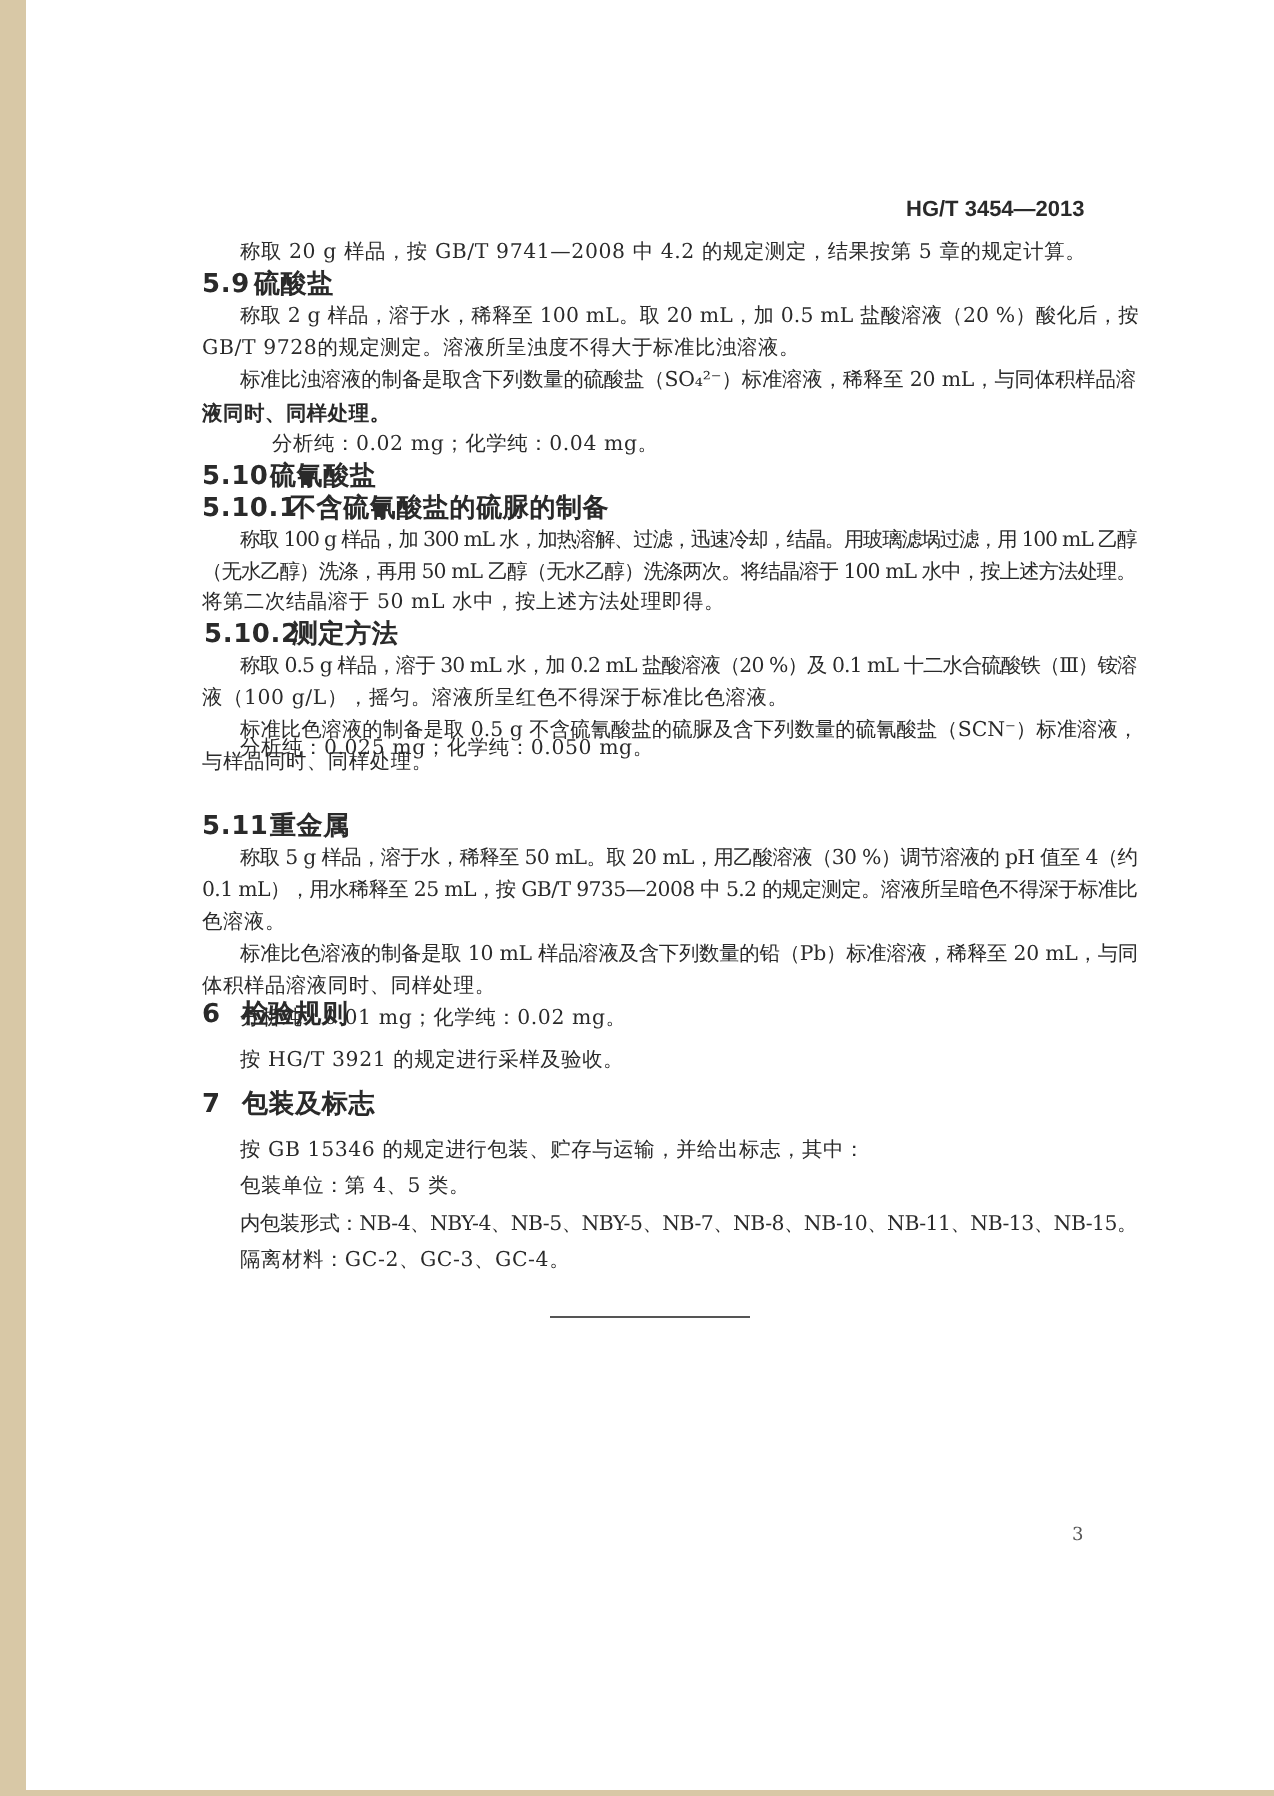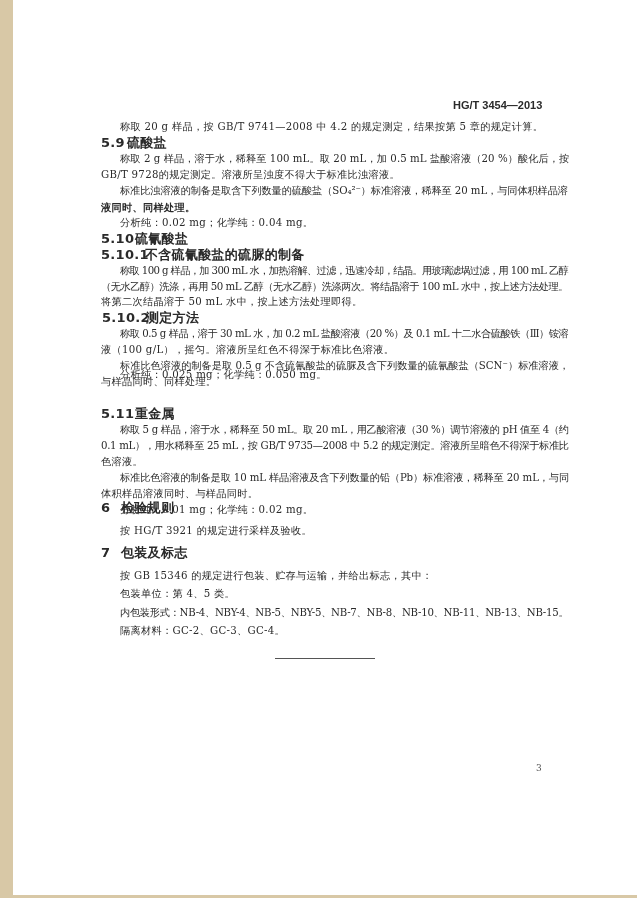--- a/index.html
+++ b/index.html
@@ -30,38 +30,38 @@
 <div class="page">
   <div class="line hdr" style="left:440px; top:98px;">HG/T 3454—2013</div>
 
   <div id="body-lines">
       <div class="line" style="top: 120px; left: 107px;">称取 20 g 样品，按 GB/T 9741—2008 中 4.2 的规定测定，结果按第 5 章的规定计算。</div>
       <div class="line b" style="top: 135.9px; left: 88px;"><span class="sec-num" style="width: 26px;">5.9</span><span>硫酸盐</span></div>
       <div class="line" style="top: 151.9px; left: 107px; letter-spacing: 0.09px;">称取 2 g 样品，溶于水，稀释至 100 mL。取 20 mL，加 0.5 mL 盐酸溶液（20 %）酸化后，按</div>
       <div class="line" style="top: 167.8px; left: 88px;">GB/T 9728的规定测定。溶液所呈浊度不得大于标准比浊溶液。</div>
       <div class="line" style="top: 183.8px; left: 107px; letter-spacing: -0.08px;">标准比浊溶液的制备是取含下列数量的硫酸盐（SO₄²⁻）标准溶液，稀释至 20 mL，与同体积样品溶</div>
       <div class="line" style="top: 199.8px; left: 88px; font-weight: bold;">液同时、同样处理。</div>
-      <div class="line" style="top: 215.7px; left: 107px;">分析纯：0.02 mg；化学纯：0.04 mg。</div>
+      <div class="line" style="top: 215.7px; left: 123px;">分析纯：0.02 mg；化学纯：0.04 mg。</div>
       <div class="line b" style="top: 231.6px; left: 88px;"><span class="sec-num" style="width: 34px;">5.10</span><span>硫氰酸盐</span></div>
       <div class="line b" style="top: 247.6px; left: 88px;"><span class="sec-num" style="width: 44px;">5.10.1</span><span>不含硫氰酸盐的硫脲的制备</span></div>
       <div class="line" style="top: 263.5px; left: 107px; letter-spacing: -0.61px;">称取 100 g 样品，加 300 mL 水，加热溶解、过滤，迅速冷却，结晶。用玻璃滤埚过滤，用 100 mL 乙醇</div>
       <div class="line" style="top: 279.5px; left: 88px; letter-spacing: -0.46px;">（无水乙醇）洗涤，再用 50 mL 乙醇（无水乙醇）洗涤两次。将结晶溶于 100 mL 水中，按上述方法处理。</div>
       <div class="line" style="top: 295.4px; left: 88px;">将第二次结晶溶于 50 mL 水中，按上述方法处理即得。</div>
       <div class="line b" style="top: 311.4px; left: 89px;"><span class="sec-num" style="width: 44px;">5.10.2</span><span>测定方法</span></div>
       <div class="line" style="top: 327.4px; left: 107px; letter-spacing: -0.46px;">称取 0.5 g 样品，溶于 30 mL 水，加 0.2 mL 盐酸溶液（20 %）及 0.1 mL 十二水合硫酸铁（Ⅲ）铵溶</div>
       <div class="line" style="top: 343.3px; left: 88px;">液（100 g/L），摇匀。溶液所呈红色不得深于标准比色溶液。</div>
       <div class="line" style="top: 359.3px; left: 107px; letter-spacing: 0.01px;">标准比色溶液的制备是取 0.5 g 不含硫氰酸盐的硫脲及含下列数量的硫氰酸盐（SCN⁻）标准溶液，</div>
       <div class="line" style="top: 375.2px; left: 88px;">与样品同时、同样处理。</div>
       <div class="line" style="top: 368px; left: 107px;">分析纯：0.025 mg；化学纯：0.050 mg。</div>
       <div class="line b" style="top: 407.1px; left: 88px;"><span class="sec-num" style="width: 34px;">5.11</span><span>重金属</span></div>
       <div class="line" style="top: 423.1px; left: 107px; letter-spacing: -0.33px;">称取 5 g 样品，溶于水，稀释至 50 mL。取 20 mL，用乙酸溶液（30 %）调节溶液的 pH 值至 4（约</div>
       <div class="line" style="top: 439px; left: 88px; letter-spacing: -0.32px;">0.1 mL），用水稀释至 25 mL，按 GB/T 9735—2008 中 5.2 的规定测定。溶液所呈暗色不得深于标准比</div>
       <div class="line" style="top: 454.9px; left: 88px;">色溶液。</div>
       <div class="line" style="top: 470.9px; left: 107px; letter-spacing: -0.12px;">标准比色溶液的制备是取 10 mL 样品溶液及含下列数量的铅（Pb）标准溶液，稀释至 20 mL，与同</div>
-      <div class="line" style="top: 486.8px; left: 88px;">体积样品溶液同时、与样品同时。</div>
+      <div class="line" style="top: 486.8px; left: 88px;">体积样品溶液同时、同样处理。</div>
       <div class="line" style="top: 502.8px; left: 107px;">分析纯：0.01 mg；化学纯：0.02 mg。</div>
     </div>
 
   <div class="line b" style="left:88px; top:501px;">
     <span class="sec-num" style="width:20px;">6</span><span>检验规则</span>
   </div>
   <div class="line" style="left:107px; top:524px;">按 HG/T 3921 的规定进行采样及验收。</div>
 
   <div class="line b" style="left:88px; top:546px;">
     <span class="sec-num" style="width:20px;">7</span><span>包装及标志</span>

